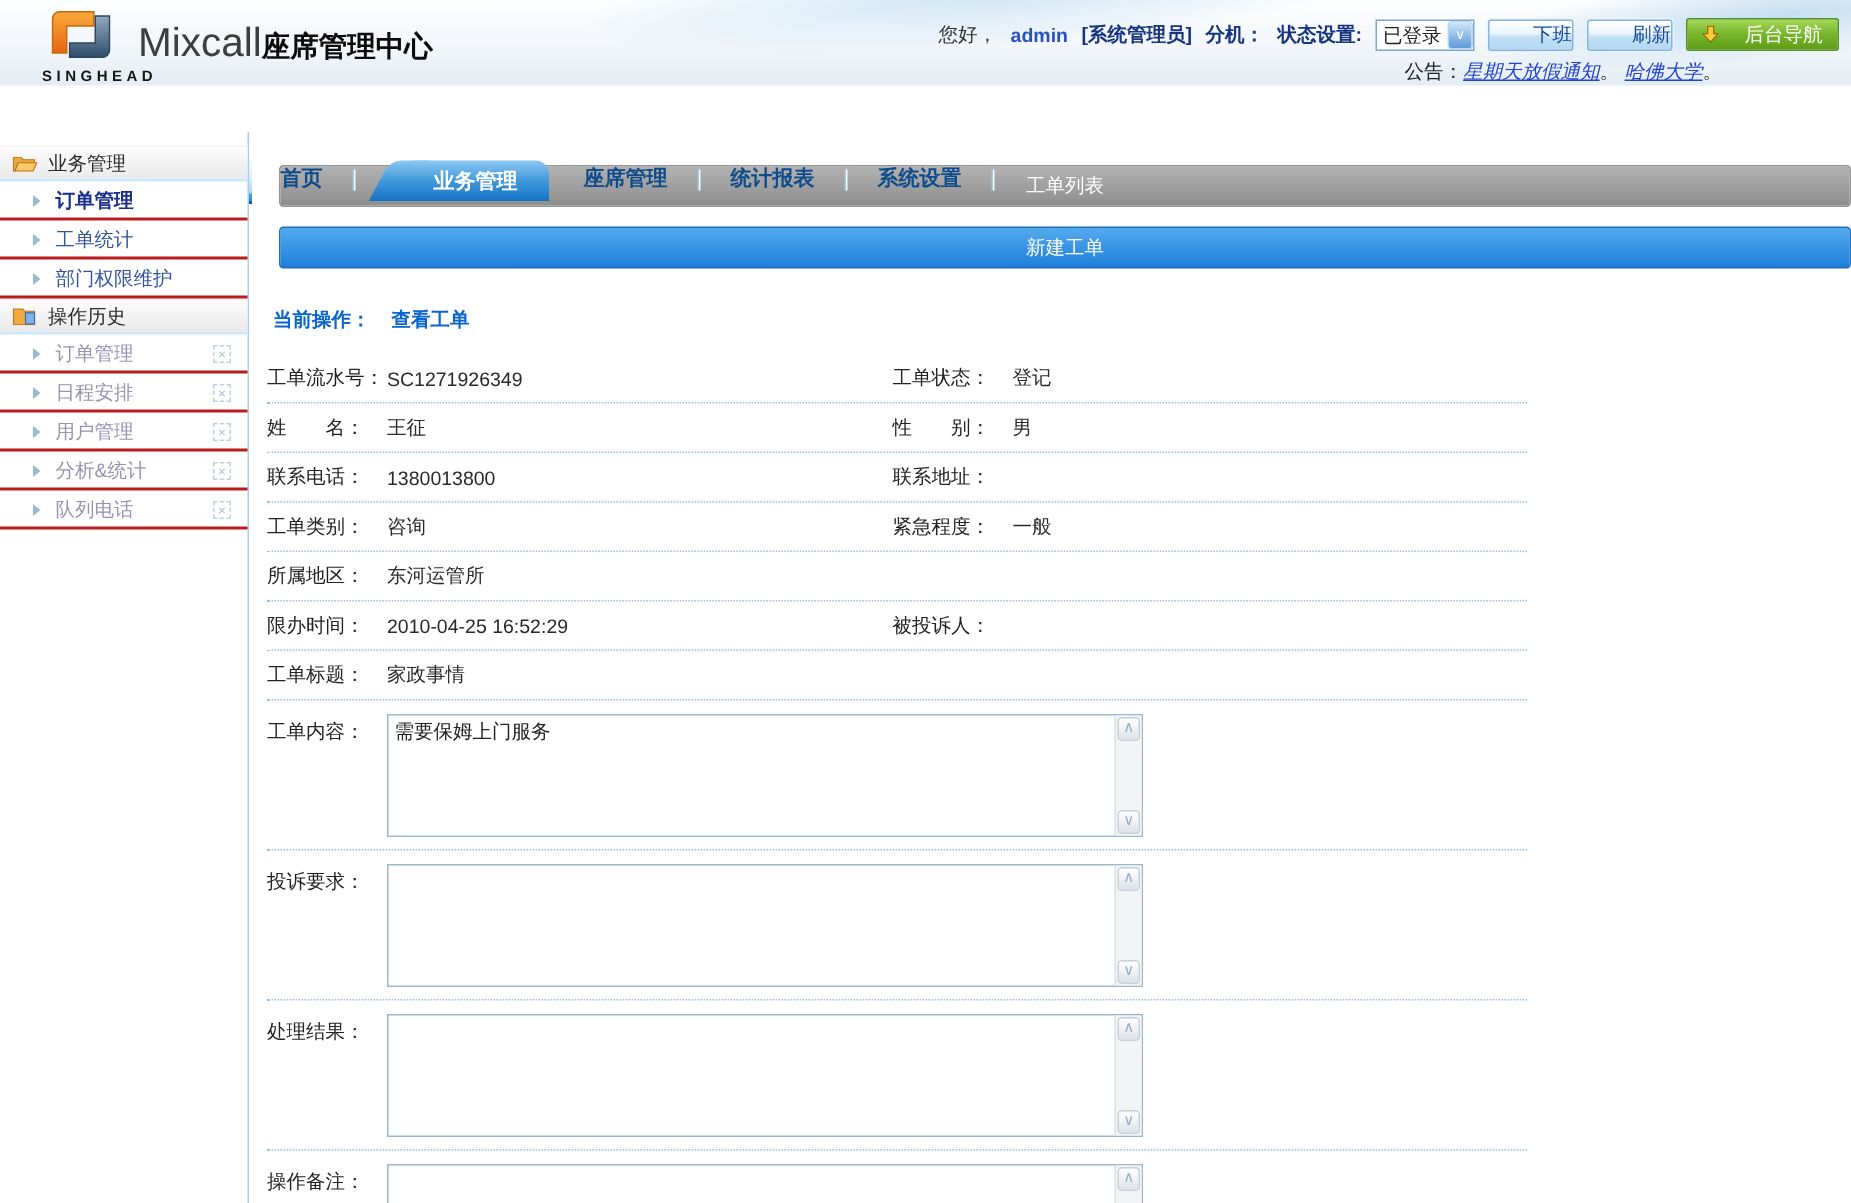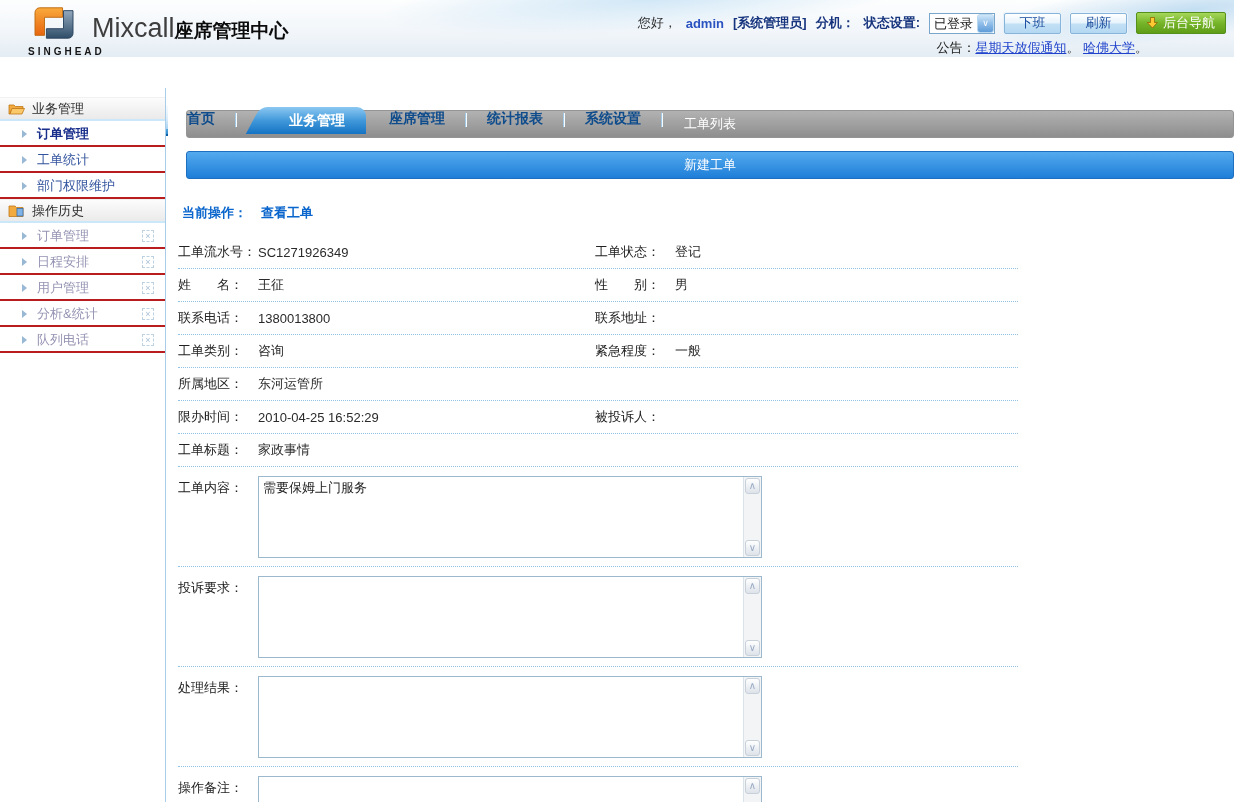--- a/index.html
+++ b/index.html
@@ -42,30 +42,31 @@
   .dd-text { flex:1; line-height:19px; padding-left:4px; color:#222; }
   .dd-btn { width:17px; display:flex; align-items:center; justify-content:center;
     background:linear-gradient(180deg,#cfe6f8 0%,#8cbbe8 55%,#5f9cd8 100%);
     border:1px solid #b9d8f0; border-radius:3px; color:#fff; font-size:9px; }
 
   .hd-btn {
     width:57px; height:21px; border:1px solid #89b4da; border-radius:2px;
     background:linear-gradient(180deg,#ffffff 0%,#e8f4fc 45%,#c2e0f5 55%,#b4d8f2 100%);
     box-shadow:0 0 0 1px #e6f3fc; color:#16499c; font-size:13px; cursor:pointer;
     font-family:inherit;
+    text-align:right;
   }
   .green-btn {
     height:22px; padding:0 10px; border:1px solid #55901a; border-radius:2px;
     background:linear-gradient(180deg,#a6d75a 0%,#76b52a 50%,#5f9d17 100%);
-    color:#fff; font-size:13px; display:flex; align-items:center; gap:5px; cursor:pointer;
+    color:#fff; font-size:13px; display:flex; align-items:center; gap:17px; cursor:pointer;
     font-family:inherit;
   }
 
   .announce { position:absolute; top:39px; right:86px; color:#222; }
-  .announce a { color:#2244cc; text-decoration:underline; cursor:pointer; }
+  .announce a { color:#2244cc; text-decoration:underline; cursor:pointer;font-style:italic; }
   .announce .dot { color:#222; text-decoration:none; }
 
   
   .navbar {
     position:absolute; top:57px; left:0; width:1234px; height:31px;
     background:linear-gradient(180deg,#f8fcfe 0%,#ddeffb 45%,#b3d9f3 75%,#8ec6ec 100%);
     border-bottom:2px solid #0e5ea6;
     display:flex; align-items:flex-end; padding-left:172px;margin-top:48px;
   }
   .nav-strip { position:absolute; left:0; right:0; bottom:0; height:5px;

